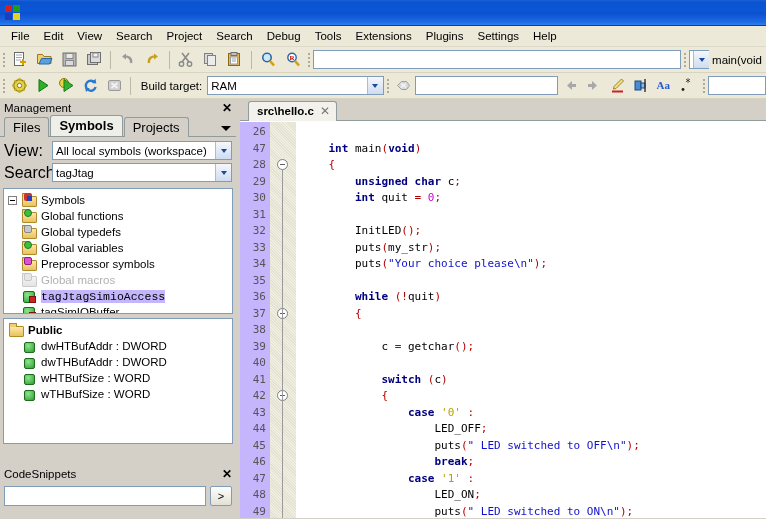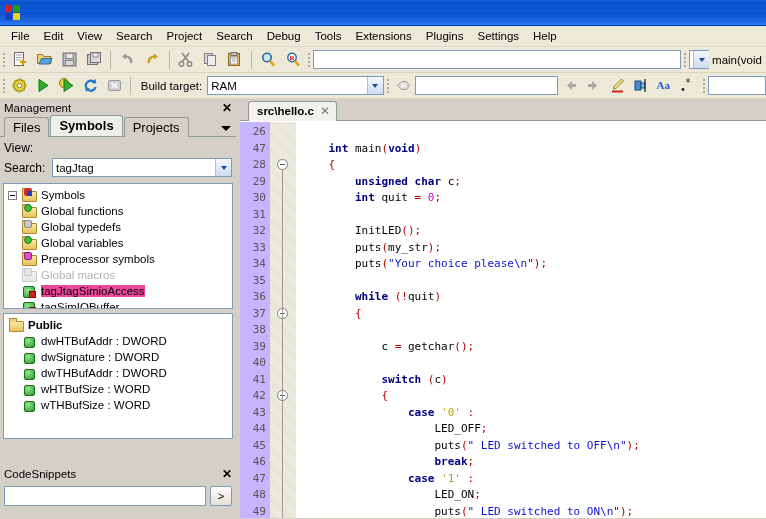--- a/index.html
+++ b/index.html
@@ -139,40 +139,40 @@
     position: absolute; right: 4px; bottom: 2px;
     width: 12px; height:12px; display:flex; align-items:center; justify-content:center;
   }
   .tabstrip .tabmenu::after {
     content:""; width:0;height:0;
     border-left:5px solid transparent;border-right:5px solid transparent;border-top:5px solid #000;
   }
 
   .symbol-filters { padding: 4px 4px 3px 4px; background:#d4d0c8; }
   .filter-row { display:flex; align-items:center; margin-bottom: 3px; }
-  .filter-row .flabel { font-size:12px; width:48px; flex:0 0 48px; color:#000; }
+  .filter-row .flabel { font-size:16px; width:48px; flex:0 0 48px; color:#000; }
   .filter-row .combo { flex:1; }
 
   .treebox {
     background: #fff; border: 1px solid #7f9db9;
     margin: 0 3px; flex: 1; overflow: hidden; padding: 3px 2px 2px 4px;
     font-size: 11.5px;
   }
   .trow { display:flex; align-items:center; height: 16px; white-space: nowrap; }
   .trow .expander {
     width: 9px; height: 9px; border: 1px solid #808080; background:#fff;
     margin-right: 4px; flex:0 0 9px; position: relative;
   }
   .trow .expander::before {
     content:""; position:absolute; left:1px; top:3px; width:5px; height:1px; background:#000;
   }
   .indent-1 { padding-left: 13px; }
   .tlabel { margin-left: 4px; color:#000; }
   .tlabel.dim { color:#b0b0b0; }
-  .tlabel.sel { background:#ec4899; }
+  .tlabel.sel { background:#c4b5fd;font-family:Liberation Mono, monospace; }
 
   
   .ico { width: 16px; height: 14px; flex:0 0 16px; position: relative; display:block; }
   .ico-folder::before {
     content:""; position:absolute; left:1px; top:3px; width:13px; height:9px;
     background: linear-gradient(to bottom,#fbe8a8,#e8c25c);
     border:1px solid #b08a28; border-radius:0 1px 1px 1px;
   }
   .ico-folder::after {
     content:""; position:absolute; left:1px; top:0px; width:6px; height:3px;
@@ -523,20 +523,24 @@
             <span class="ptab">Files</span>
             <span class="ptab active">Symbols</span>
             <span class="ptab">Projects</span>
 
         <span class="tabmenu"></span>
           </div>
 
         <div class="symbol-filters">
           <div class="filter-row">
             <span class="flabel">View:</span>
+            <span class="combo">
+              <span class="cval">All local symbols (workspace)</span>
+              <span class="arrow"></span>
+            </span>
           </div>
           <div class="filter-row">
             <span class="flabel">Search:</span>
             <span class="combo">
               <span class="cval">tagJtag</span>
               <span class="arrow"></span>
             </span>
           </div>
         </div>
 
@@ -591,24 +595,20 @@
         <div class="hsplit"></div>
 
         <div class="bottombox" id="memberlist">
             <div class="trow">
               <span class="ico ico-folder"></span>
               <span class="tlabel" style="font-weight: bold;">Public</span>
             </div>
             <div class="trow indent-1">
               <span class="ico-var"></span>
               <span class="tlabel">dwHTBufAddr : DWORD</span>
-            </div>
-            <div class="trow indent-1">
-              <span class="ico-var"></span>
-              <span class="tlabel">dwSignature : DWORD</span>
             </div>
             <div class="trow indent-1">
               <span class="ico-var"></span>
               <span class="tlabel">dwTHBufAddr : DWORD</span>
             </div>
             <div class="trow indent-1">
               <span class="ico-var"></span>
               <span class="tlabel">wHTBufSize : WORD</span>
             </div>
             <div class="trow indent-1">

